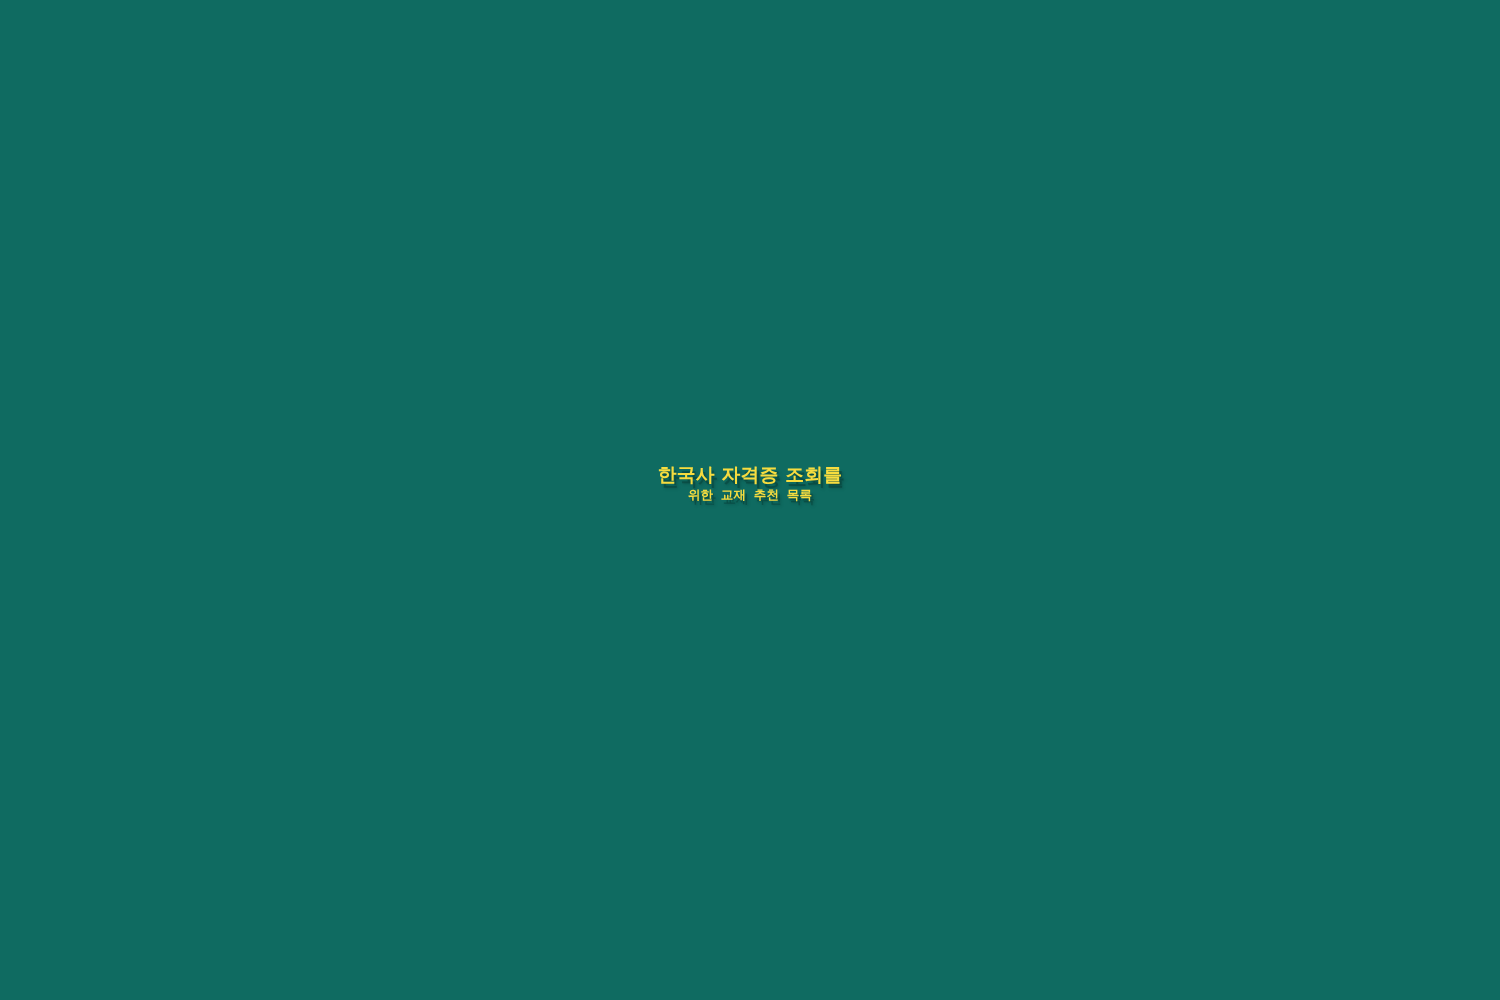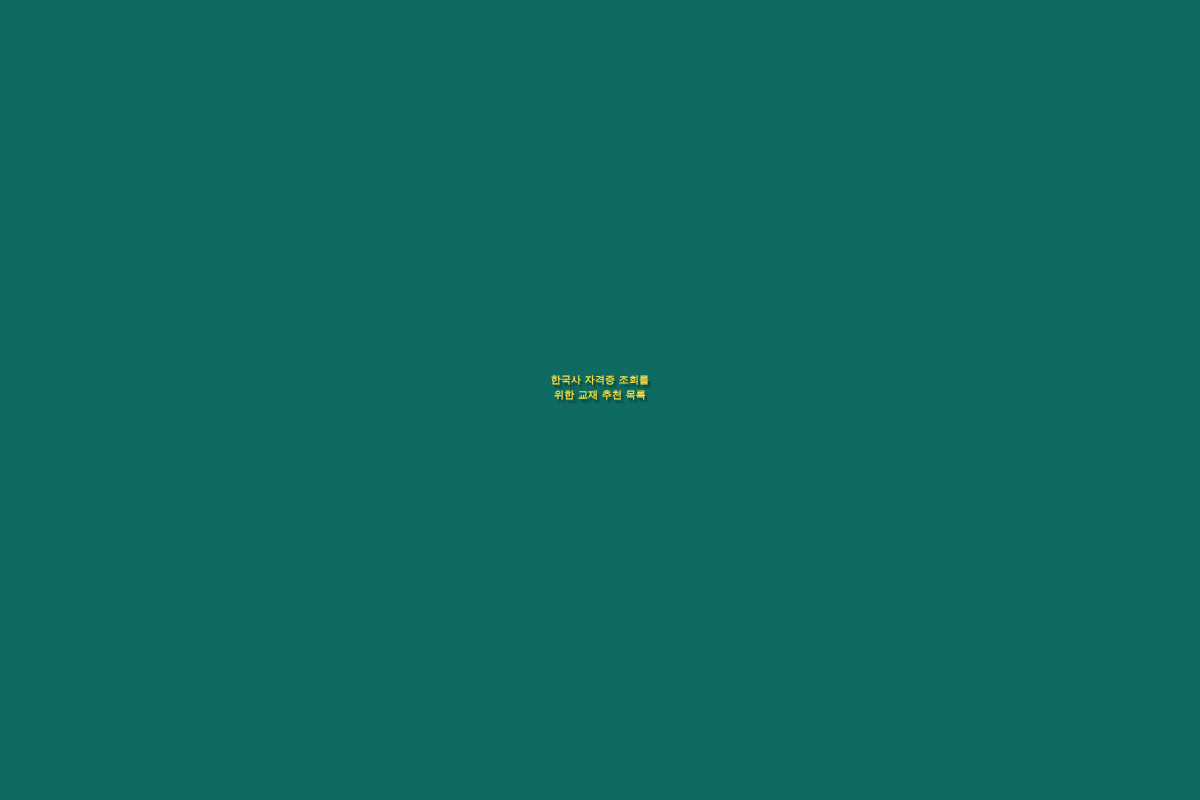--- a/index.html
+++ b/index.html
@@ -58,28 +58,29 @@
     -webkit-font-smoothing: antialiased;
   }
 
   #line-1 {
     font-size: 97px;
   }
 
   #line-2 {
     font-size: 97px;
     margin-top: 2px;
+    font-family: Liberation Mono, monospace;
   }
 </style>
 </head>
 <body>
 
 <div id="banner" style="background: rgb(15, 107, 97);">
 
   <div id="title-block">
 
-    <span id="line-1" class="title-line" style="color: rgb(246, 220, 63); text-shadow: rgba(8, 62, 55, 0.55) 2px 3px 0px, rgba(8, 62, 55, 0.38) 3px 4px 2px; font-size: 10px;">한국사 자격증 조회를</span>
+    <span id="line-1" class="title-line" style="color: rgb(246, 220, 63); text-shadow: rgba(8, 62, 55, 0.55) 2px 3px 0px, rgba(8, 62, 55, 0.38) 3px 4px 2px; font-size: 15px;">한국사 자격증 조회를</span>
 
     <span id="line-2" class="title-line" style="color: rgb(246, 220, 63); text-shadow: rgba(8, 62, 55, 0.55) 2px 3px 0px, rgba(8, 62, 55, 0.38) 3px 4px 2px; font-size: 10px;">위한 교재 추천 목록</span>
 
   </div>
 
 </div>
 
 </body></html>

